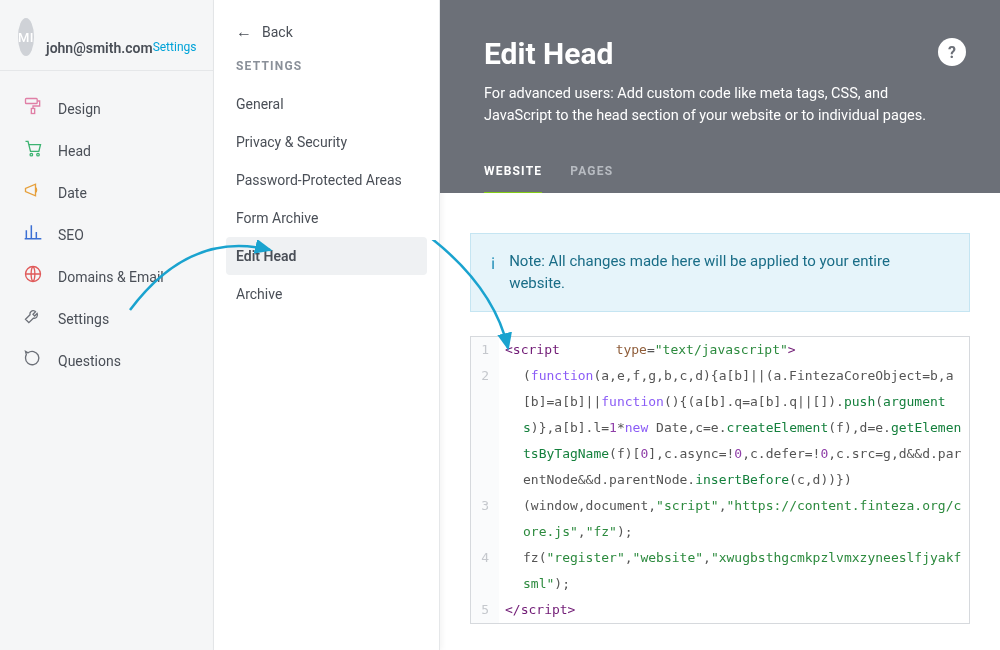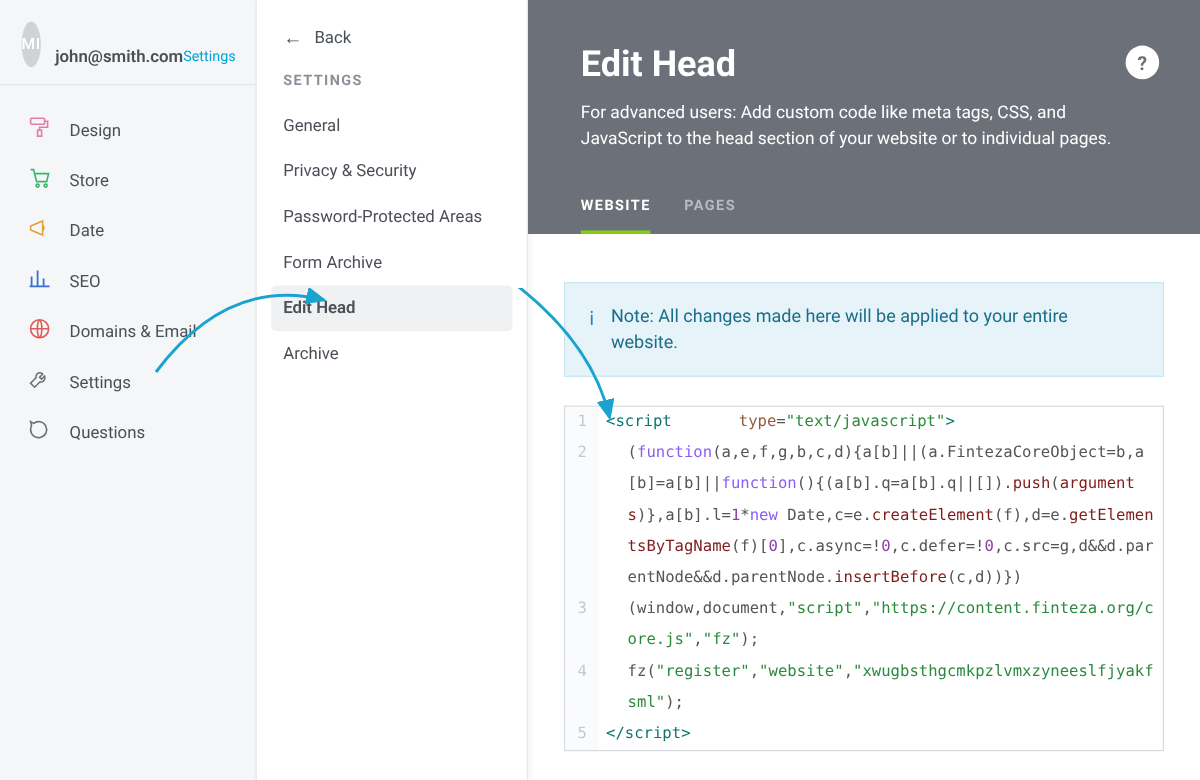--- a/index.html
+++ b/index.html
@@ -20,33 +20,33 @@
 .sec-heading { font-size: 12px; font-weight: 700; letter-spacing: 1.2px; color: #8a9099; padding: 0 10px 12px 10px; }
 .sec-item { padding: 11px 10px; font-size: 14px; color: #4a4f57; cursor: pointer; border-radius: 4px; }
 .sec-item.active { background: #eff1f3; font-weight: 600; }
 .main { flex: 1; display: flex; flex-direction: column; overflow: hidden; }
 .header { background: #6c7078; padding: 36px 44px 0 44px; color: #fff; position: relative; }
 .title { font-size: 30px; font-weight: 700; margin-bottom: 12px; }
 .subtitle { font-size: 14.5px; line-height: 1.5; color: #ffffff; max-width: 510px; margin-bottom: 37px; }
 .help { position: absolute; top: 38px; right: 34px; width: 28px; height: 28px; border-radius: 50%; background: #fff; color: #6c7078; display: flex; align-items: center; justify-content: center; font-weight: 700; font-size: 16px; cursor: pointer; }
 .tabs { display: flex; gap: 28px; }
 .tab { font-size: 12px; font-weight: 700; letter-spacing: 1.2px; color: #b8bcc2; padding-bottom: 14px; cursor: pointer; }
-.tab.active { color: #fff; border-bottom: 3px solid #84cc16; }
+.tab.active { color: #fff; border-bottom: 1px solid #84cc16; }
 .content { flex: 1; background: #fff; padding: 40px 30px 20px 30px; overflow: auto; }
 .note { background: #e6f4fa; border: 1px solid #c5e5f2; padding: 16px 20px; display: flex; gap: 14px; color: #1a6d87; font-size: 15px; line-height: 1.5; margin-bottom: 24px; }
 .note-icon { color: #1a8bb5; font-size: 16px; flex-shrink: 0; margin-top: 2px; }
 .code-box { border: 1px solid #d6d9dd; font-family: "Menlo", "Consolas", monospace; font-size: 13px; line-height: 2.0; }
 .code-line { display: flex; }
 .gutter { width: 28px; text-align: right; padding-right: 10px; color: #c5c8cd; background: #fafbfc; user-select: none; flex-shrink: 0; }
 .code { padding-left: 6px; white-space: pre-wrap; word-break: break-all; flex: 1; }
-.tag { color: #0f766e; }
+.tag { color: #701a75; }
 .attr { color: #8f5d3a; margin-left: 48px; }
 .str { color: #2c8a3e; }
 .kw { color: #8b5cf6; }
-.fn { color: #7f1d1d; }
+.fn { color: #15803d; }
 .num { color: #8f3ea8; }
 .pn { color: #555; }
 .arrow-svg { position: absolute; left: 110px; top: 240px; pointer-events: none; z-index: 10; }
 </style>
 </head>
 <body>
 
 <div class="sidebar-main">
   <div class="account">
     <div class="avatar">MI</div>
@@ -68,21 +68,21 @@
       <span>Design</span>
     </div>
     <div class="nav-item">
       <span class="icn">
           <svg width="20" height="20" viewBox="0 0 24 24" fill="none" stroke="#3cb371" stroke-width="1.6">
             <path d="M3 4h3l3 12h10l2-8H7"></path>
             <circle cx="10" cy="20" r="1.5"></circle>
             <circle cx="18" cy="20" r="1.5"></circle>
           </svg>
         </span>
-      <span>Store</span>
+      <span>Head</span>
     </div>
     <div class="nav-item">
       <span class="icn">
           <svg width="20" height="20" viewBox="0 0 24 24" fill="none" stroke="#e6a03c" stroke-width="1.6">
             <path d="M3 10v4l12 5V5L3 10z"></path>
             <path d="M15 9a4 4 0 0 1 0 6"></path>
           </svg>
         </span>
       <span>Date</span>
     </div>

